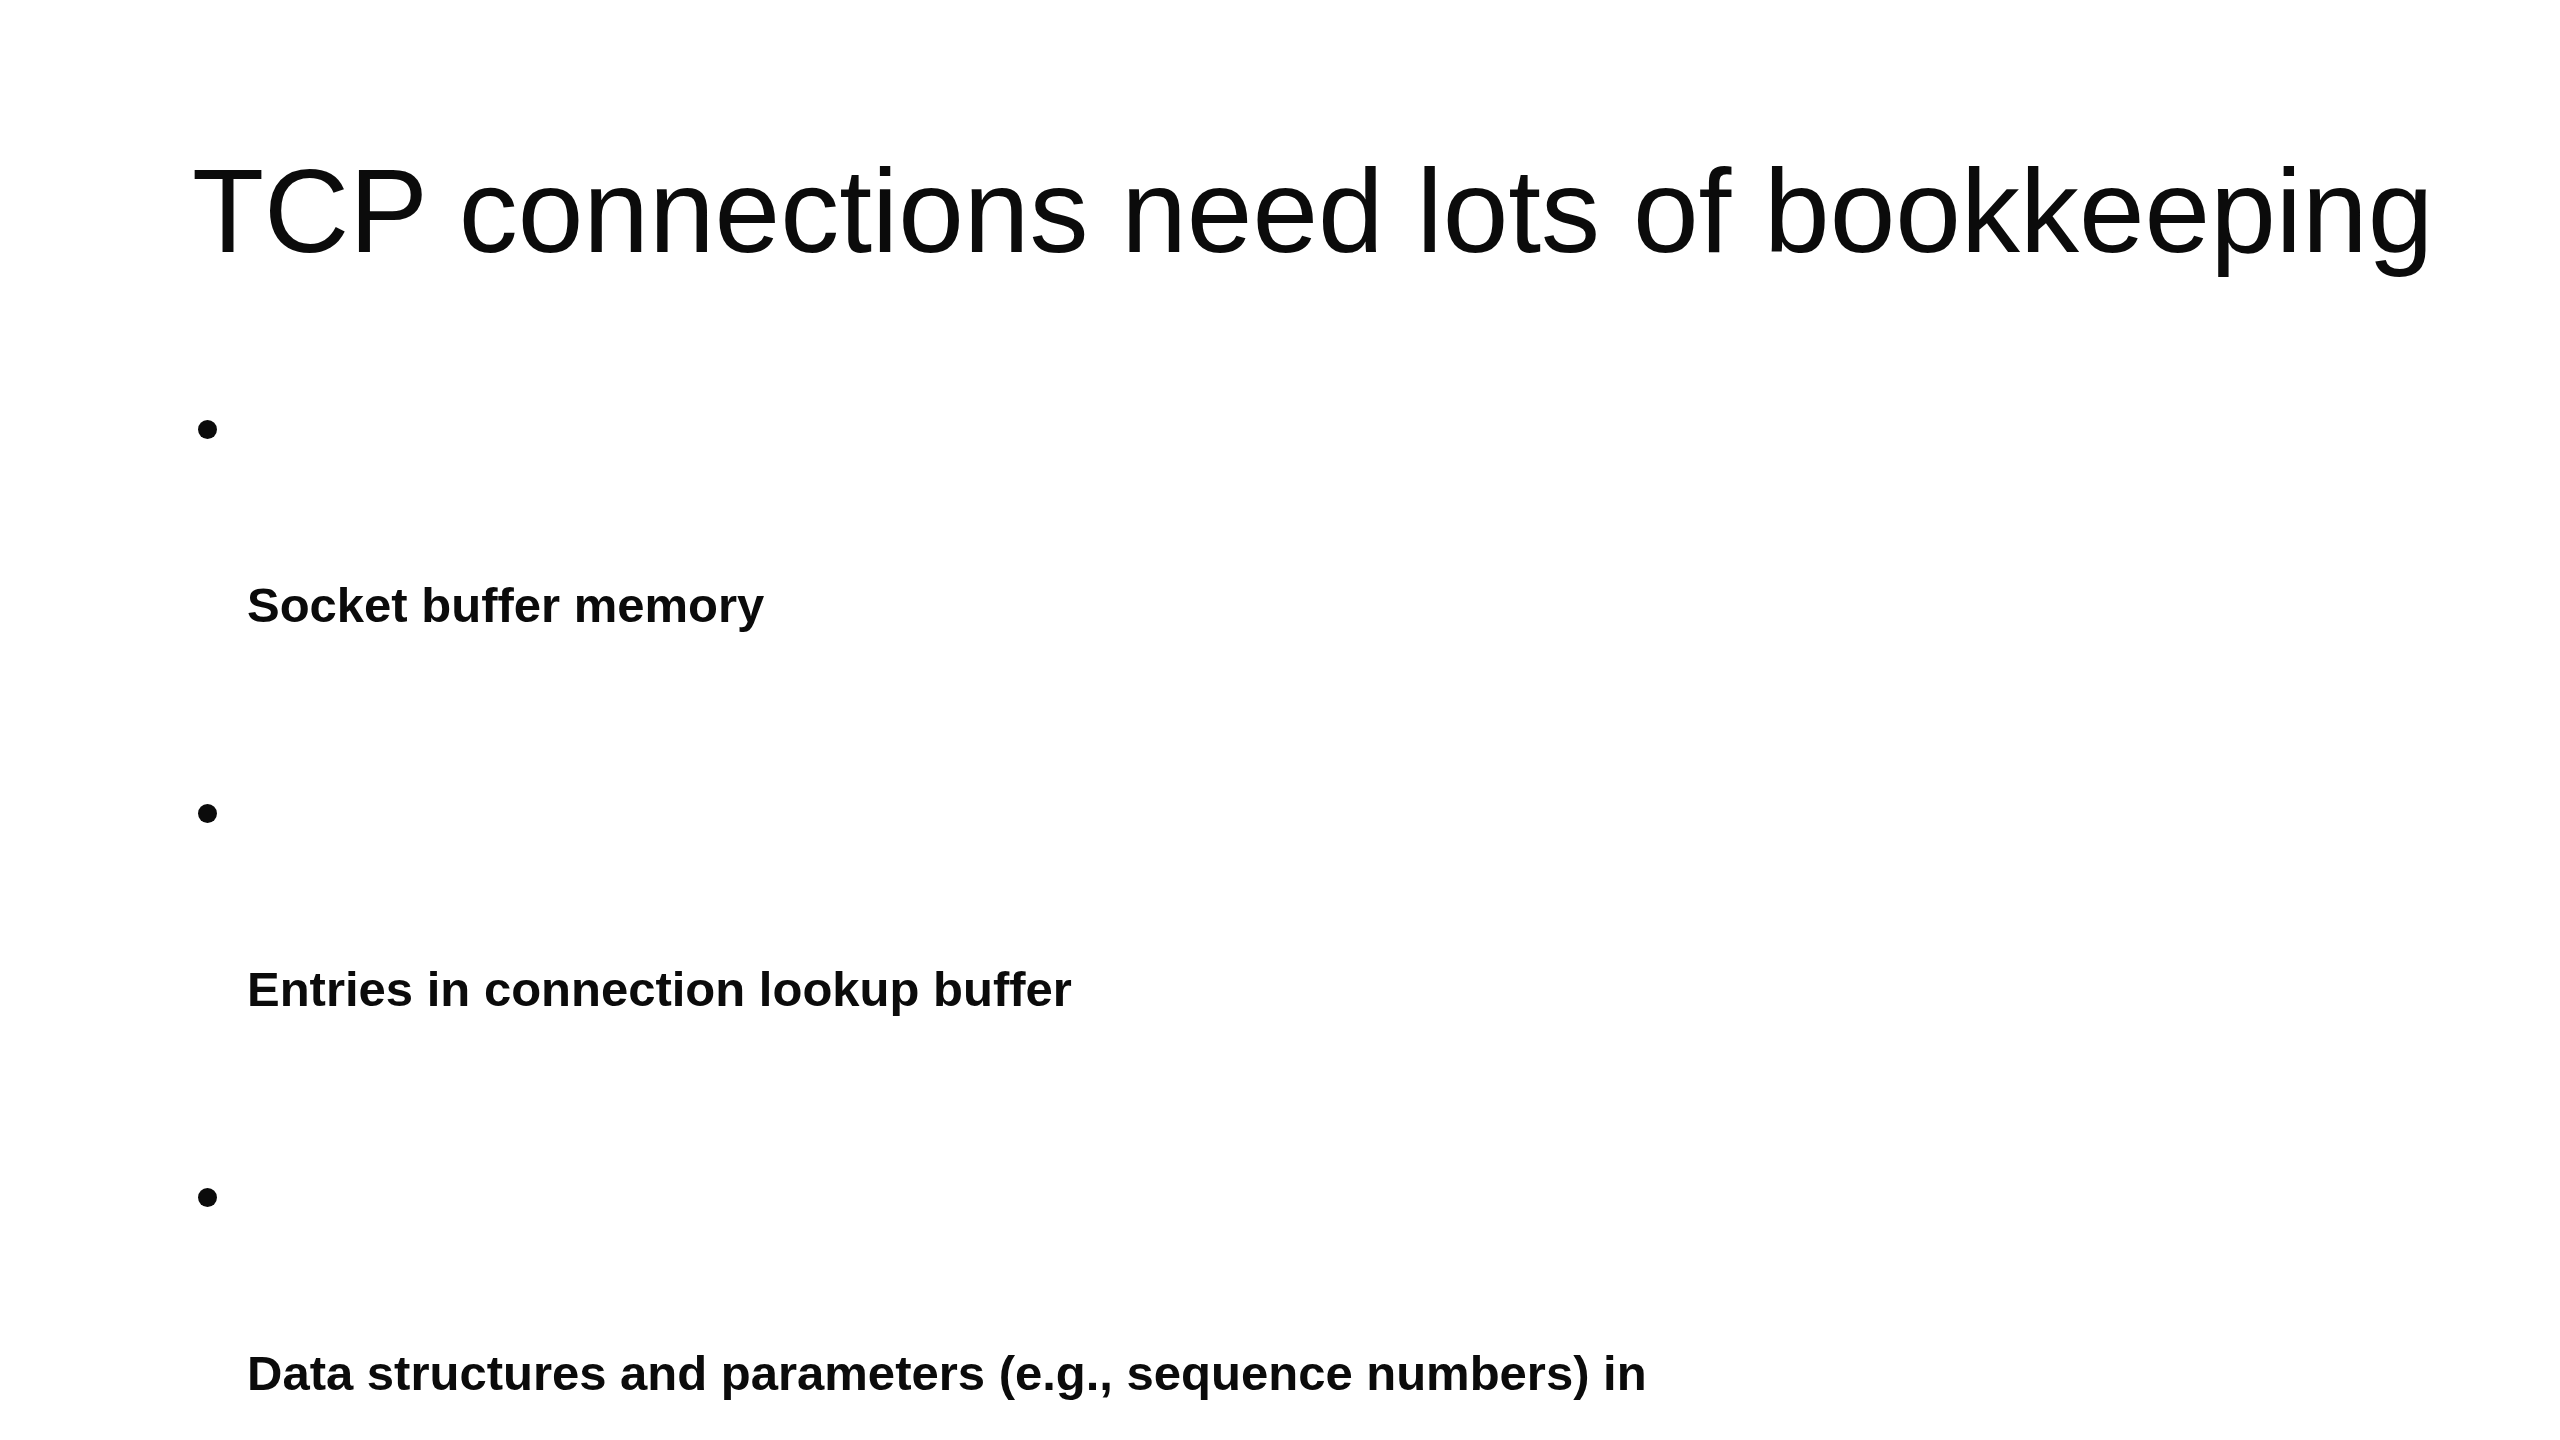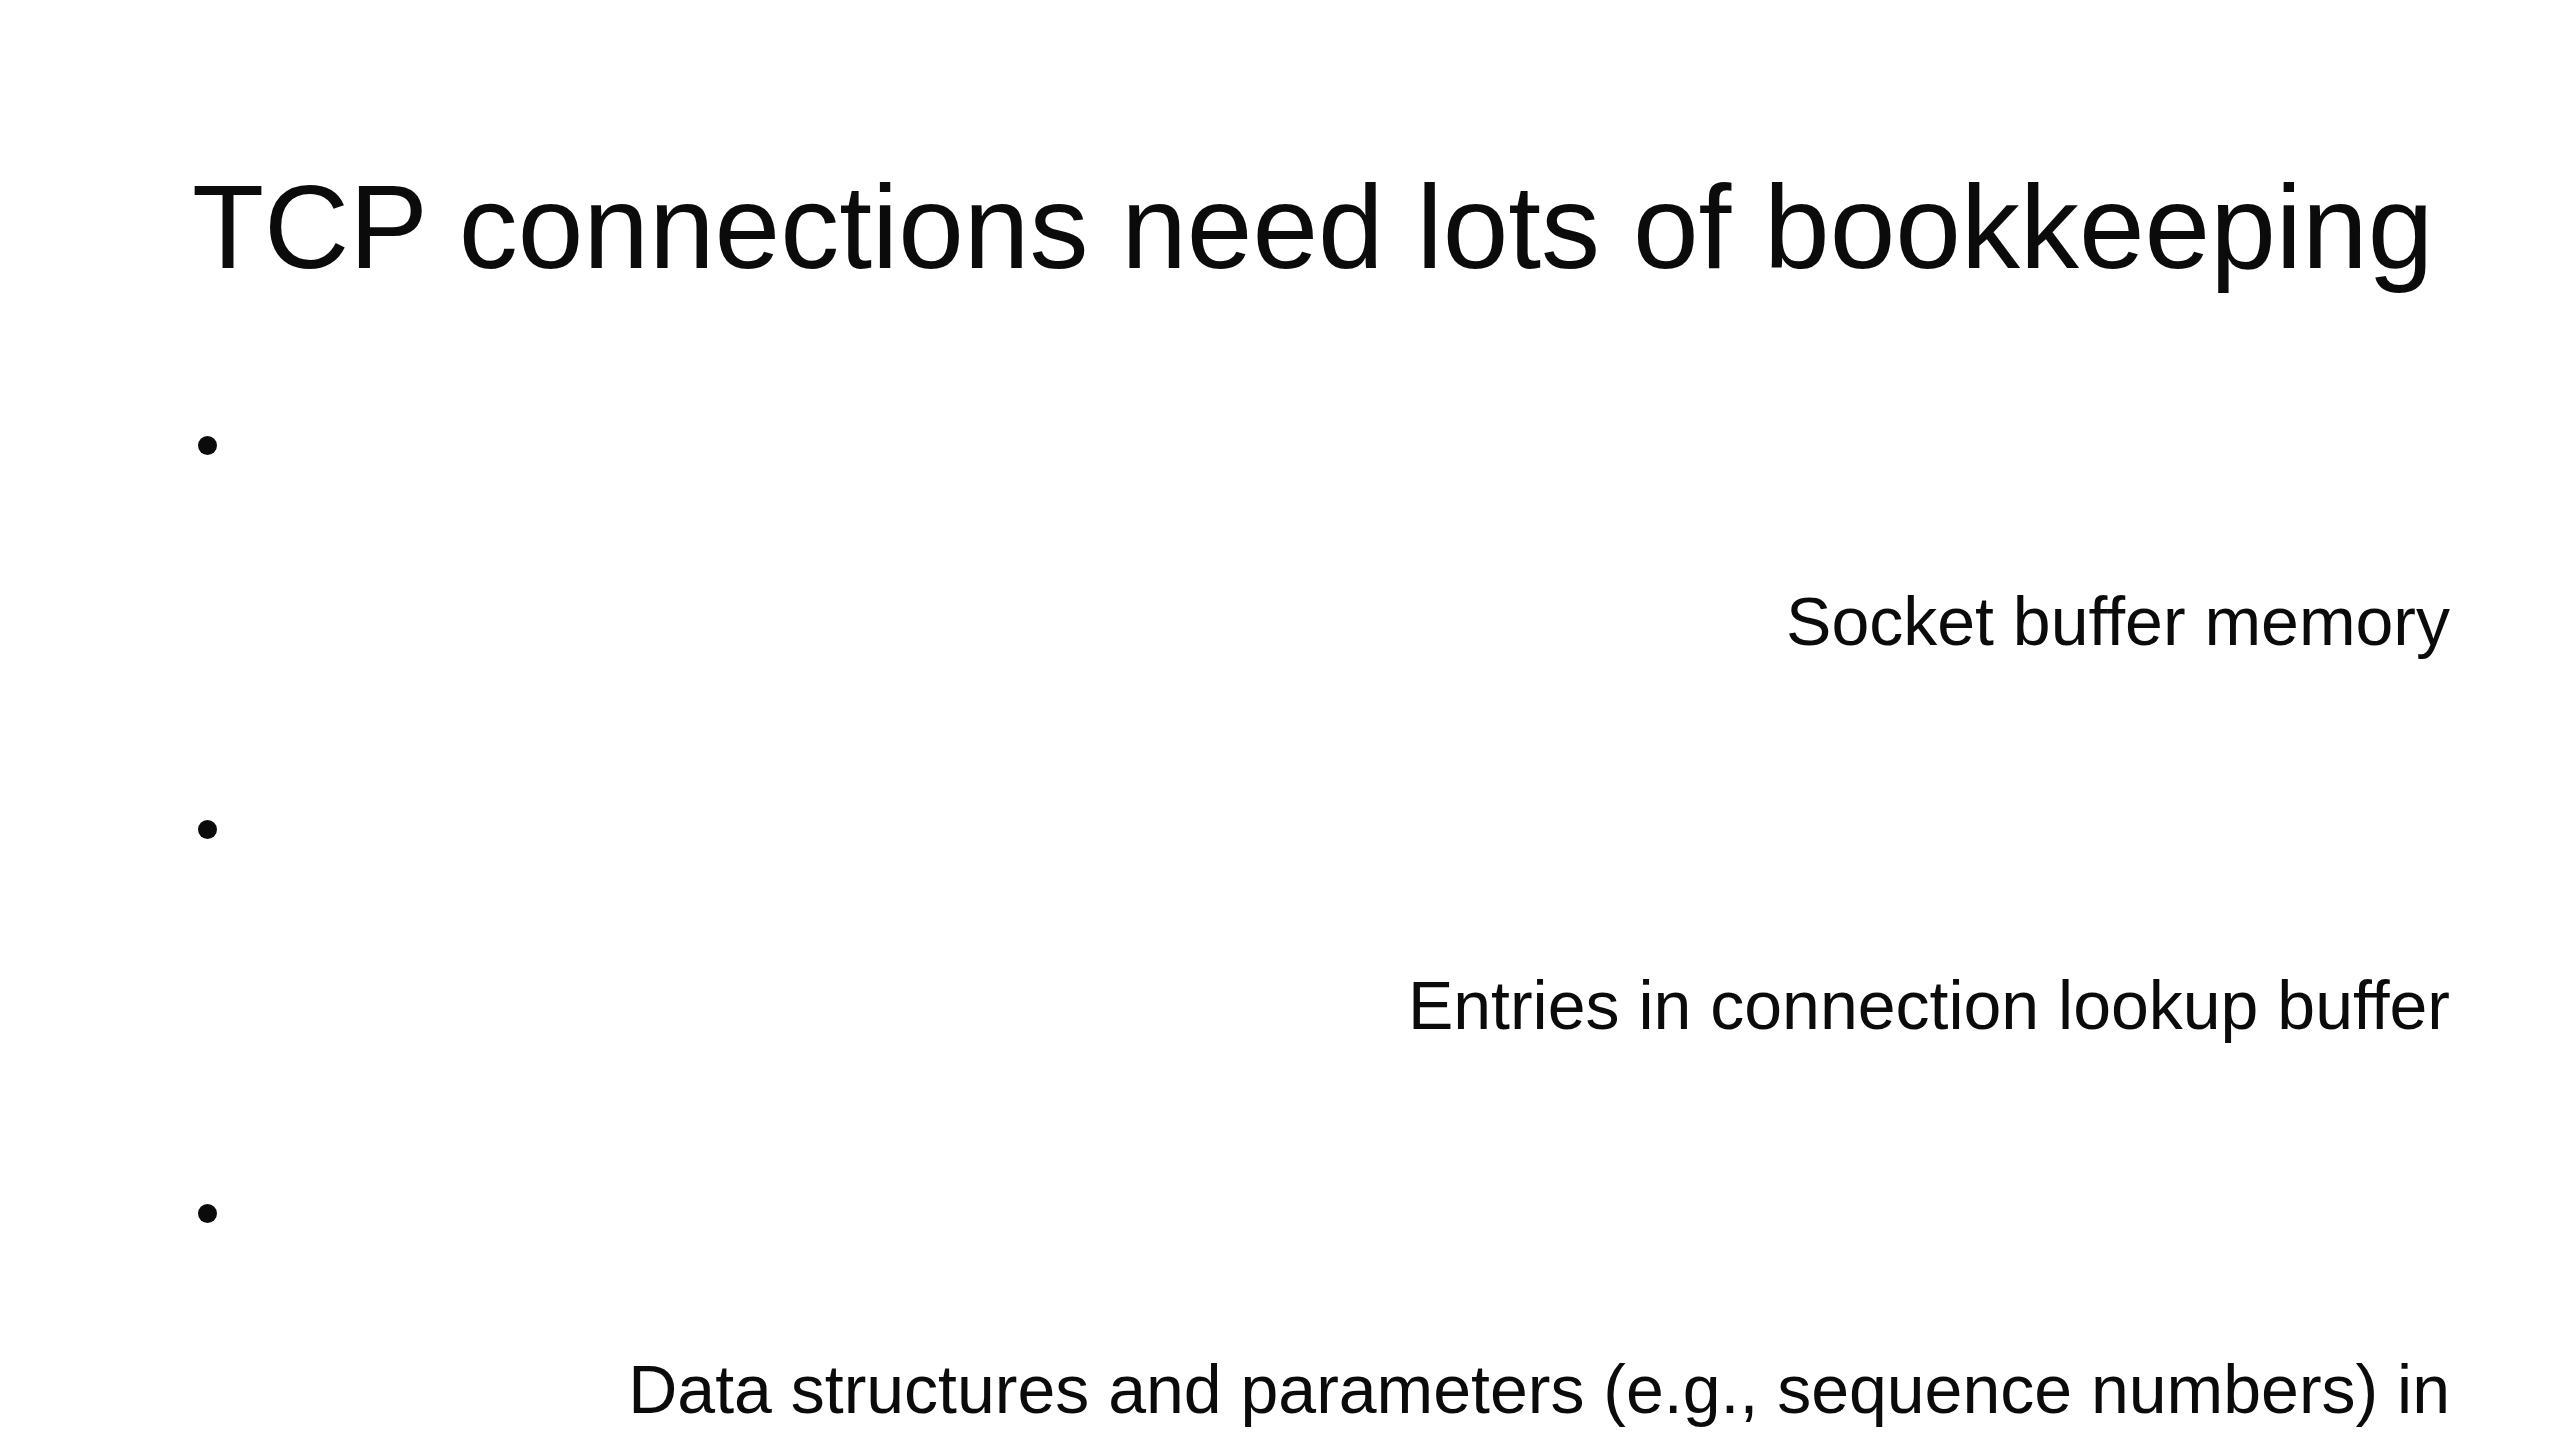--- a/index.html
+++ b/index.html
@@ -12,21 +12,21 @@
 
   body {
     background: var(--bg, #ffffff);
     color: var(--text, #0b0b0b);
     font-family: "Liberation Sans", "DejaVu Sans", sans-serif;
     position: relative;
   }
 
   .slide {
     position: absolute;
-    left: 0; top: 16px;
+    left: 0; top: 0;
     width: 2560px;
     height: 1048px;
     background: var(--bg, #ffffff);
   }
 
   .slide-title {
     position: absolute;
     left: 192px;
     top: 152px;
     width: 2300px;
@@ -43,26 +43,25 @@
     left: 190px;
     top: 390px;
     width: 2260px;
     list-style: none;
   }
 
   .bullet-item {
     position: relative;
     padding-left: 57px;
     margin-bottom: 126px;
-    font-size: 68px;
+    font-size: 49px;
     line-height: 86px;
-    font-weight: 400;
+    font-weight: 700;
     white-space: pre-line; 
     color: var(--text, #0b0b0b);
-    text-align: right;
   }
 
   .bullet-dot {
     position: absolute;
     left: 8px;
     top: 30px;
     width: 19px;
     height: 19px;
     border-radius: 50%;
     background: var(--text, #0b0b0b);

